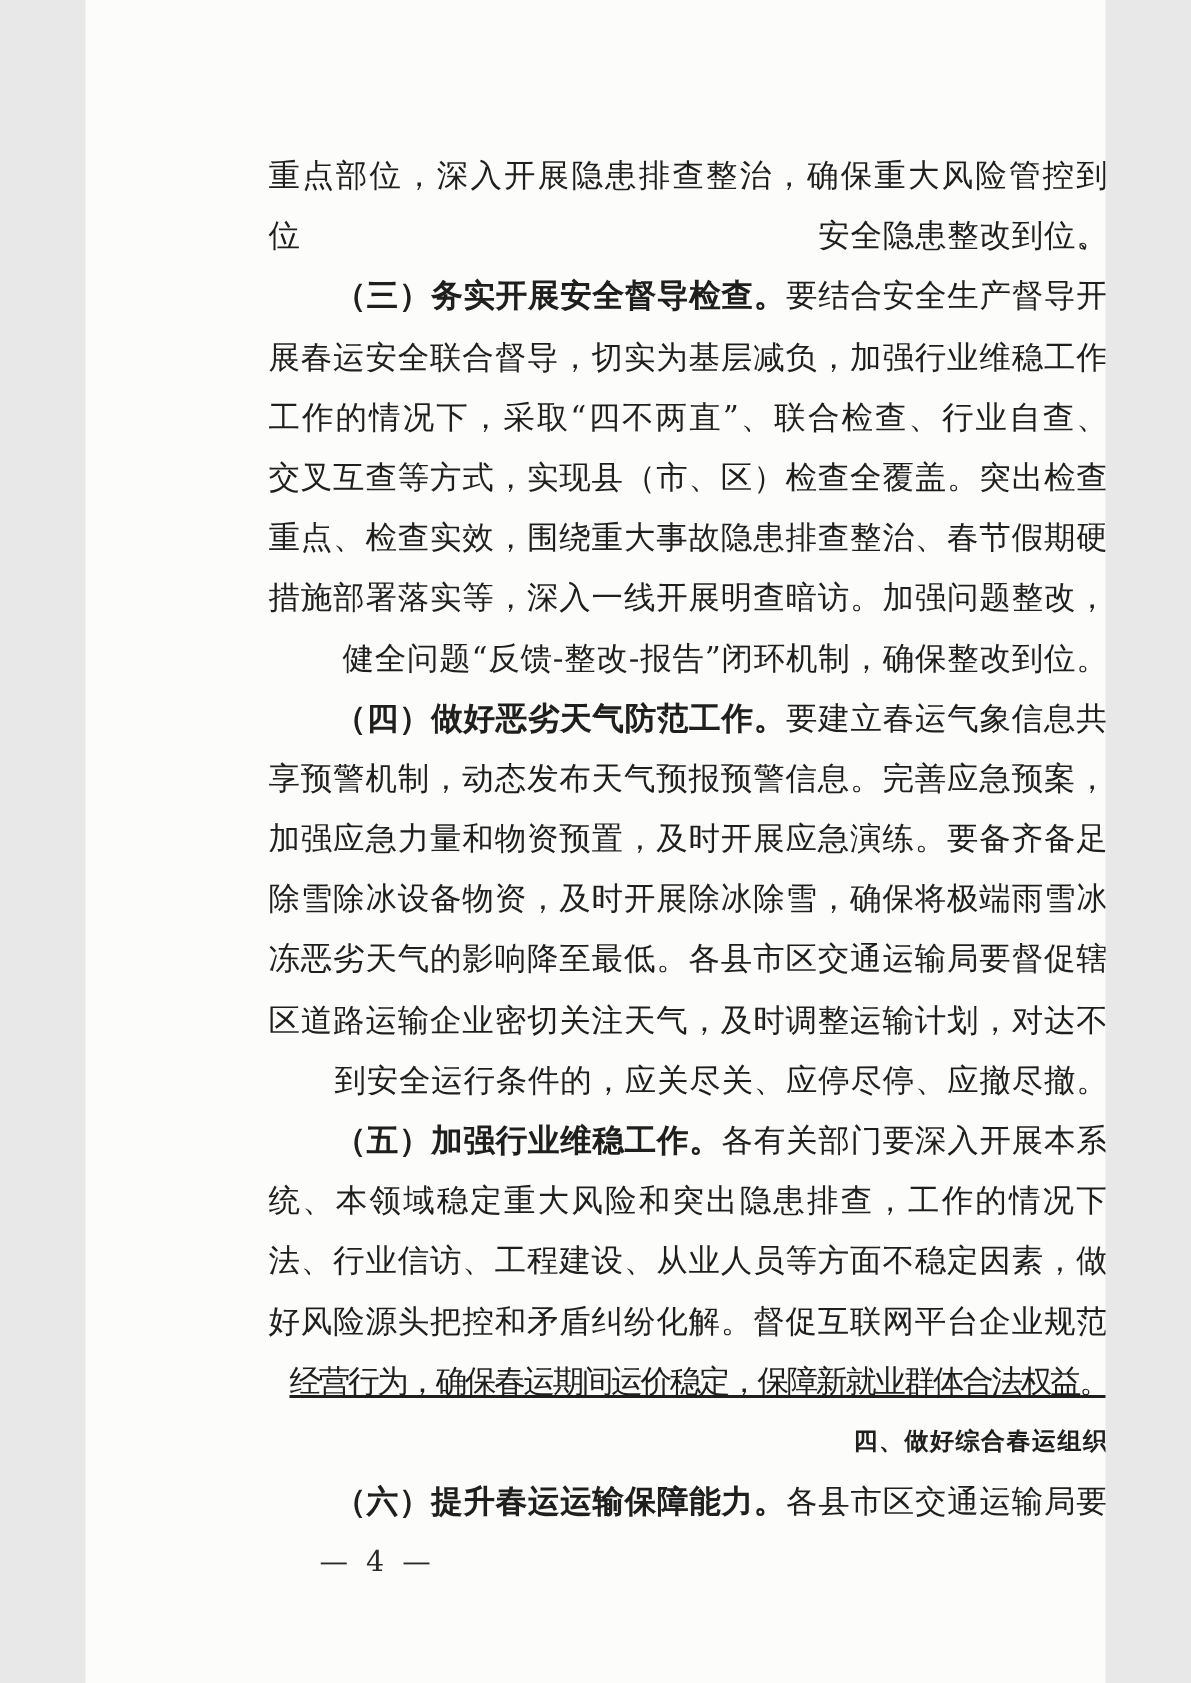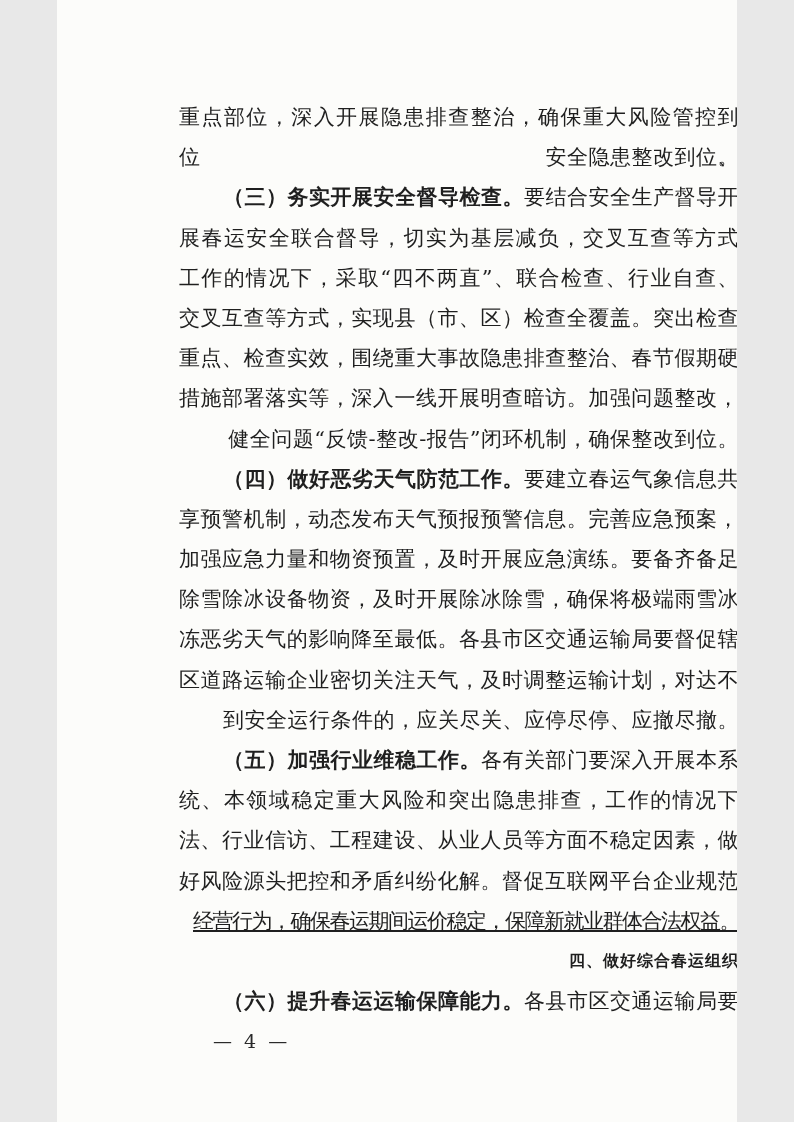--- a/index.html
+++ b/index.html
@@ -55,21 +55,21 @@
   }
 </style>
 </head>
 <body>
 
 <div class="page">
   <div class="content" id="doc-lines">
       <div class="line justify"><span>重点部位，深入开展隐患排查整治，确保重大风险管控到位、</span></div>
       <div class="line"><span>安全隐患整改到位。</span></div>
       <div class="line indent justify"><span class="lead">（三）务实开展安全督导检查。</span><span>要结合安全生产督导开</span></div>
-      <div class="line justify"><span>展春运安全联合督导，切实为基层减负，交叉互查等方式</span></div>
+      <div class="line justify"><span>展春运安全联合督导，切实为基层减负，加强行业维稳工作</span></div>
       <div class="line justify"><span>工作的情况下，采取“四不两直”、联合检查、行业自查、</span></div>
       <div class="line justify"><span>交叉互查等方式，实现县（市、区）检查全覆盖。突出检查</span></div>
       <div class="line justify"><span>重点、检查实效，围绕重大事故隐患排查整治、春节假期硬</span></div>
       <div class="line justify"><span>措施部署落实等，深入一线开展明查暗访。加强问题整改，</span></div>
       <div class="line"><span>健全问题“反馈-整改-报告”闭环机制，确保整改到位。</span></div>
       <div class="line indent justify"><span class="lead">（四）做好恶劣天气防范工作。</span><span>要建立春运气象信息共</span></div>
       <div class="line justify"><span>享预警机制，动态发布天气预报预警信息。完善应急预案，</span></div>
       <div class="line justify"><span>加强应急力量和物资预置，及时开展应急演练。要备齐备足</span></div>
       <div class="line justify"><span>除雪除冰设备物资，及时开展除冰除雪，确保将极端雨雪冰</span></div>
       <div class="line justify"><span>冻恶劣天气的影响降至最低。各县市区交通运输局要督促辖</span></div>

